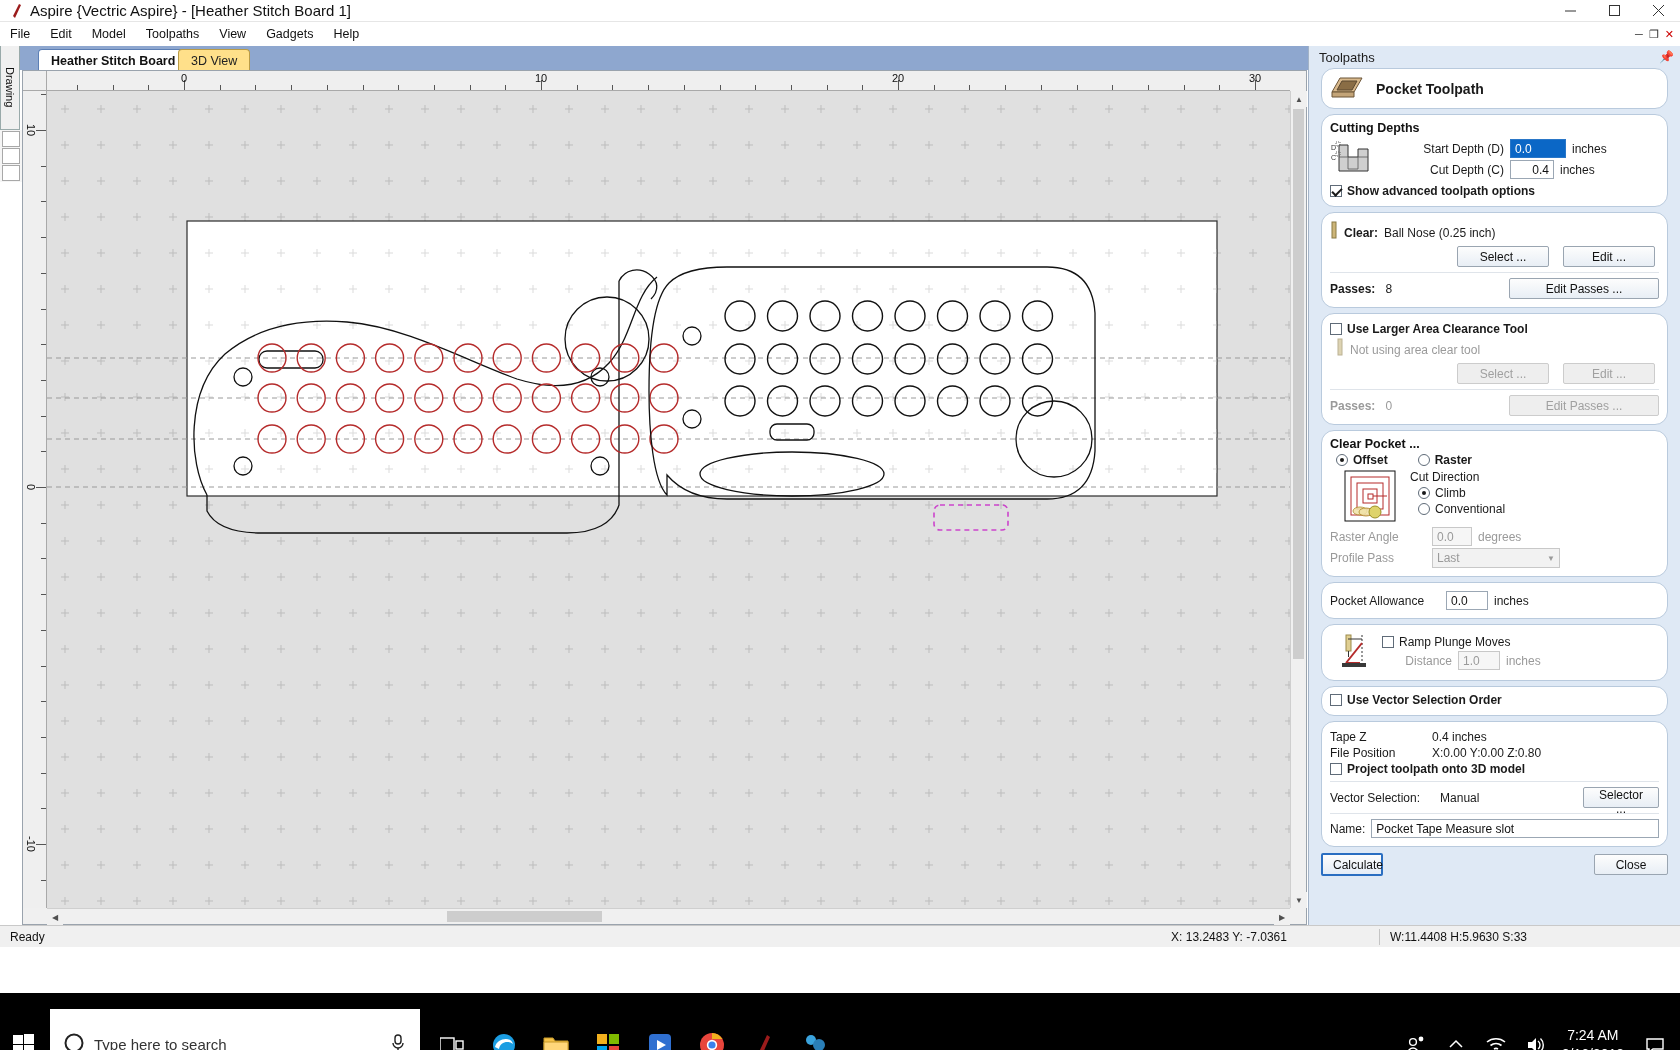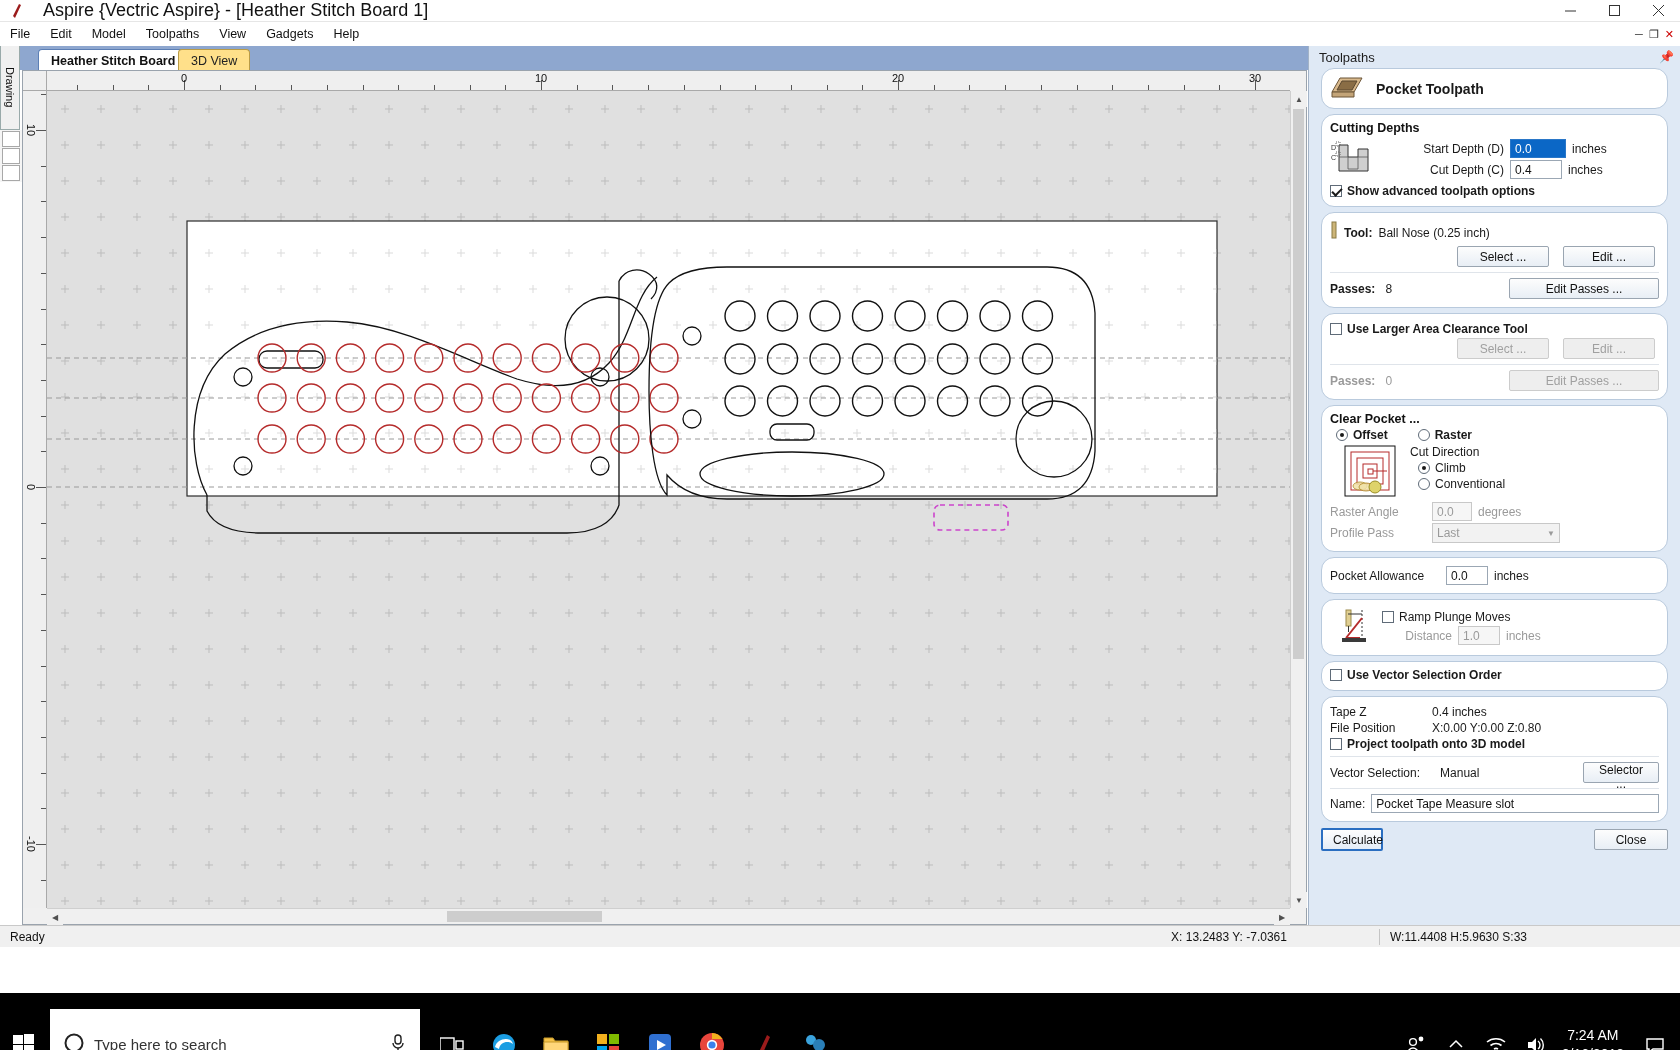--- a/index.html
+++ b/index.html
@@ -17,21 +17,21 @@
   .titlebar {
     position: absolute; top: 0; left: 0; width: 1680px; height: 22px;
     background: #ffffff; border-bottom: 1px solid #e6e6e6;
     display: flex; align-items: center;
   }
   .app-icon {
     width: 22px; height: 22px; margin-left: 6px;
     display: flex; align-items: center; justify-content: center;
   }
   .title-text {
-    font-size: 18px; color: #111; margin-left: 15px; white-space: nowrap;
+    font-size: 15px; color: #111; margin-left: 2px; white-space: nowrap;
   }
   .win-btns { margin-left: auto; display: flex; height: 22px; }
   .win-btn {
     width: 44px; height: 22px; display: flex; align-items: center; justify-content: center;
     color: #333;
   }
 
   
   .menubar {
     position: absolute; top: 22px; left: 0; width: 1680px; height: 24px;
@@ -547,41 +547,41 @@
             </svg>
           </span>
           <div style="flex:1;">
             <div class="row">
               <span class="lbl" style="width:130px; text-align:right;">Start Depth (D)</span>
               <input type="text" class="sel" style="width: 56px;" value="0.0">
               <span class="unit">inches</span>
             </div>
             <div class="row">
               <span class="lbl" style="width:130px; text-align:right;">Cut Depth (C)</span>
-              <input type="text" style="width: 52px;" value="0.4">
+              <input type="text" style="width: 44px; text-align: right;" value="0.4">
               <span class="unit">inches</span>
             </div>
           </div>
         </div>
         <div class="row" style="margin-top:3px;">
           <label class="chk">
             <span class="box checked"></span>
             <span class="lbl bold">Show advanced toolpath options</span>
           </label>
         </div>
       </div>
 
       <div class="group">
         <div class="row">
           <span>
             <svg width="8" height="20" viewBox="0 0 8 20">
                 <rect x="2" y="1" width="4" height="16" fill="#cdb579" stroke="#8a7a45"></rect>
               </svg>
           </span>
-          <span class="lbl bold">Tool:</span>
+          <span class="lbl bold">Clear:</span>
           <span class="lbl">Ball Nose (0.25 inch)</span>
         </div>
         <div class="row" style="justify-content:flex-end; gap:14px; padding-right:4px;">
           <button style="width:92px;">Select ...</button>
           <button style="width:92px;">Edit ...</button>
         </div>
         <div class="sep"></div>
         <div class="row">
           <span class="lbl bold">Passes:</span>
           <span class="lbl" style="margin-left:4px;">8</span>
@@ -589,20 +589,28 @@
           <button style="width:150px;">Edit Passes ...</button>
         </div>
       </div>
 
       <div class="group">
         <div class="row">
           <label class="chk">
             <span class="box"></span>
             <span class="lbl bold">Use Larger Area Clearance Tool</span>
           </label>
+        </div>
+        <div class="row">
+          <span style="margin-left:6px;">
+            <svg width="8" height="20" viewBox="0 0 8 20">
+                <rect x="2" y="1" width="4" height="16" fill="#ddd3b2" stroke="#bbb294"></rect>
+              </svg>
+          </span>
+          <span class="lbl dim">Not using area clear tool</span>
         </div>
         <div class="row" style="justify-content:flex-end; gap:14px; padding-right:4px;">
           <button class="dim" style="width:92px;">Select ...</button>
           <button class="dim" style="width:92px;">Edit ...</button>
         </div>
         <div class="sep"></div>
         <div class="row">
           <span class="lbl bold dim">Passes:</span>
           <span class="lbl dim" style="margin-left:4px;">0</span>
           <span class="spacer"></span>

